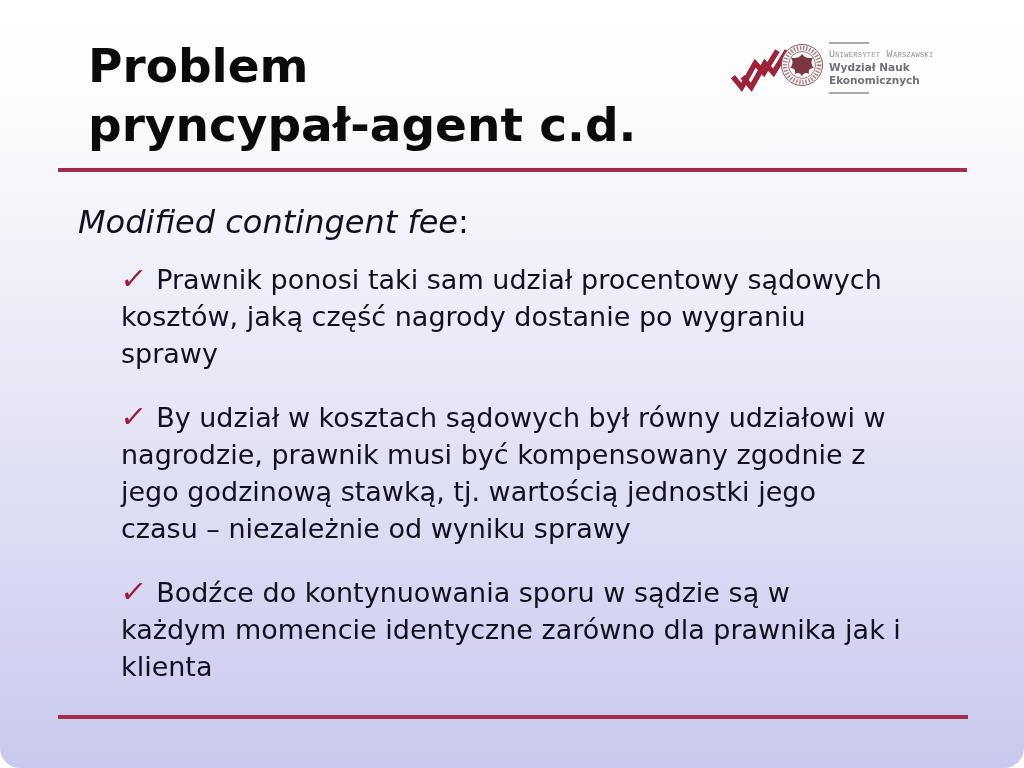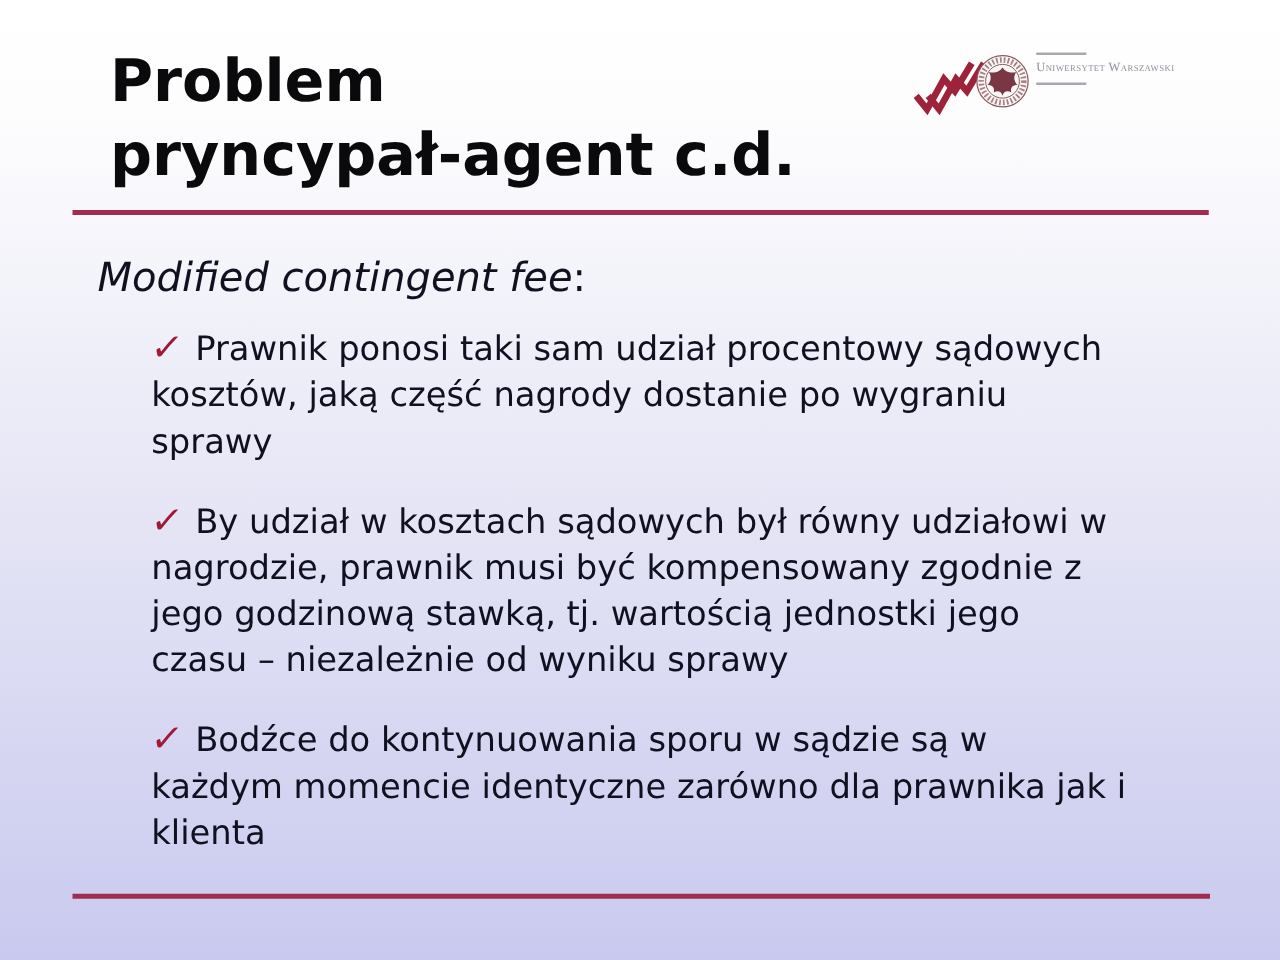--- a/index.html
+++ b/index.html
@@ -7,40 +7,41 @@
     width: 1024px; height: 768px; overflow: hidden;
     font-family: "DejaVu Sans", sans-serif;
   }
   .slide {
     position: relative; width: 1024px; height: 768px;
     background: linear-gradient(180deg,
       var(--background-top, #ffffff) 0%,
       #fdfdfe 12%,
       #e4e4f5 55%,
       var(--background-bottom, #c9c9ef) 100%);
+    border-radius: 20px;
   }
   .title {
     position: absolute; left: 88px; top: 36px; width: 660px;
     font-size: 47px; line-height: 59px; font-weight: bold;
     color: var(--title-text, #0a0a0c);
     white-space: pre-line; letter-spacing: 0px;
   }
   .title-rule {
     position: absolute; left: 58px; top: 168px; width: 909px; height: 4px;
     background: var(--accent-rule, #a12c4e);
   }
   
   .zigzag { position: absolute; left: 731px; top: 46px; }
   .seal   { position: absolute; left: 780px; top: 43px; }
   .logo-text { position: absolute; left: 829px; top: 42px; width: 150px; }
   .logo-rule { height: 2px; width: 40px; background: #a8a8b2; }
   .logo-rule.top { margin-bottom: 5px; }
   .logo-rule.bottom { margin-top: 5px; }
   .uni-name {
-    font-family: Liberation Serif, serif;
+    font-family: Liberation Mono, monospace;
     font-variant: small-caps; font-size: 10px; line-height: 12px;
     color: var(--logo-gray, #8f8f9a); letter-spacing: 0.3px;
   }
   .fac-name {
     font-size: 10.5px; line-height: 13px; font-weight: bold;
     color: #6f6f7a;
   }
   
   .lead {
     position: absolute; left: 78px; top: 202px;
@@ -90,20 +91,21 @@
   <svg class="seal" width="44" height="44" viewBox="0 0 44 44" aria-hidden="true">
     <circle cx="22" cy="22" r="20.5" fill="#faf8f7" stroke="#8a5a60" stroke-width="1"></circle>
     <circle cx="22" cy="22" r="17" fill="none" stroke="#9a6a70" stroke-width="4.5" stroke-dasharray="1.4,1.7" opacity="0.85"></circle>
     <circle cx="22" cy="22" r="13.5" fill="none" stroke="#8a5a60" stroke-width="0.8"></circle>
     <path d="M22 11 C19 15.5 14 15.5 11 14.5 C14 19 12 23 10 25 C14 25 16 27 15 31 C18 29 21 30 22 33.5 C23 30 26 29 29 31 C28 27 30 25 34 25 C32 23 30 19 33 14.5 C30 15.5 25 15.5 22 11 Z" fill="#7a3642"></path>
   </svg>
 
   <div class="logo-text">
     <div class="logo-rule top"></div>
     <div class="uni-name">Uniwersytet Warszawski</div>
+    <div class="fac-name">Wydział Nauk Ekonomicznych</div>
     <div class="logo-rule bottom"></div>
   </div>
 
   <div class="title-rule"></div>
 
   <div class="lead">
     <span class="lead-main">Modified contingent fee</span><span>:</span>
   </div>
 
   <div class="bullets">

